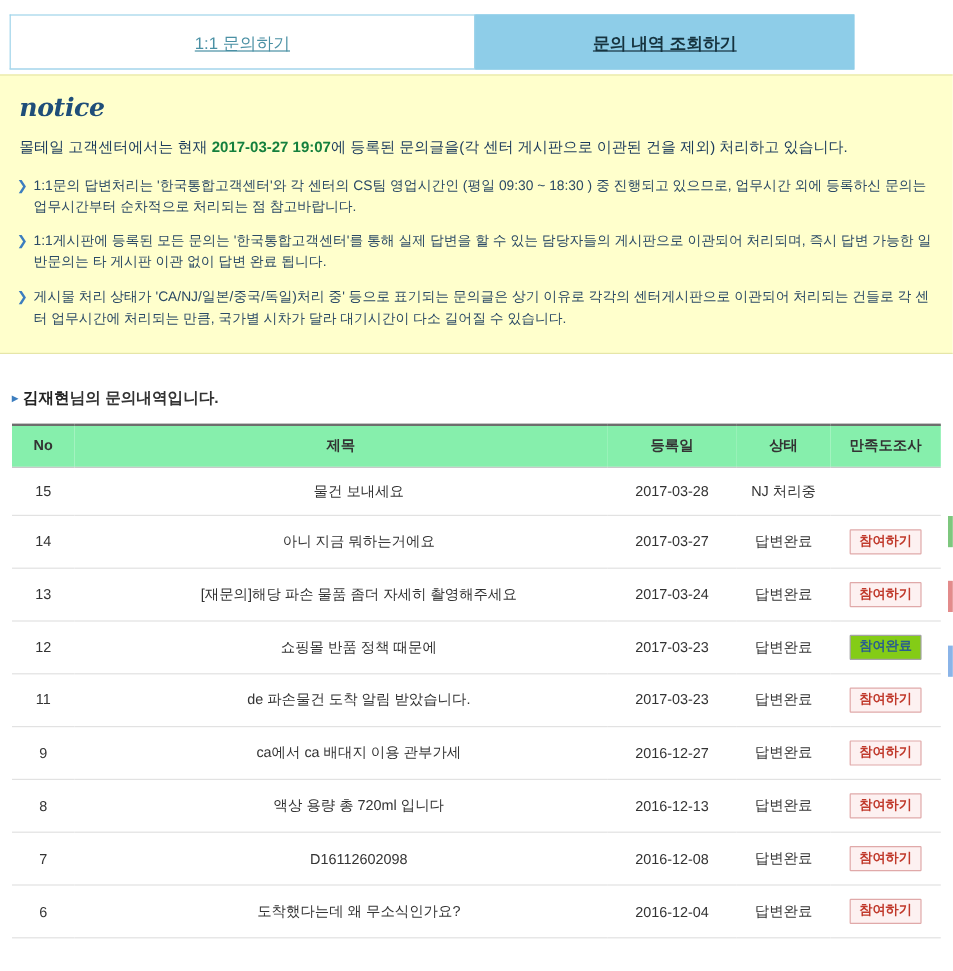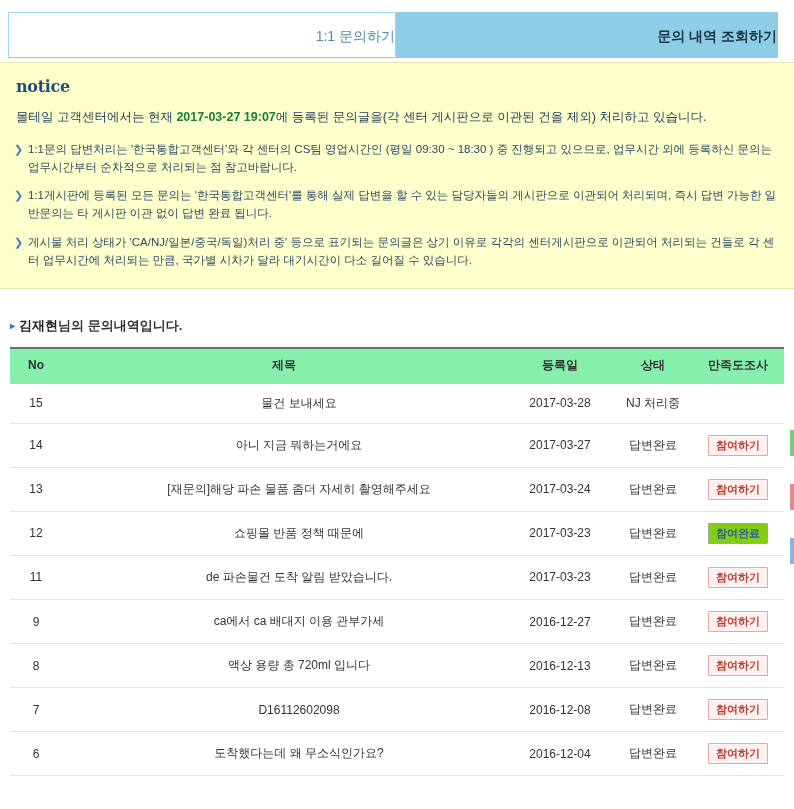--- a/index.html
+++ b/index.html
@@ -17,53 +17,55 @@
   .tabs {
     display: flex;
     padding: 12px 8px 0 8px;
     gap: 0;
     align-items: flex-end;
   }
   .tab {
     flex: 0 0 auto;
     height: 46px;
     line-height: 46px;
-    text-align: right;
+    text-align: center;
     font-size: 14px;
     font-weight: bold;
     cursor: pointer;
     border: 1px solid #9fd4ea;
     user-select: none;
+    text-decoration: underline;
   }
   .tab.inactive {
     width: 388px;
     background: #ffffff;
     color: #4a90a4;
     font-weight: normal;
     border-bottom: 1px solid #8ecbe6;
   }
   .tab.active {
-    width: 382px;
+    width: 316px;
     background: #8ecde8;
     color: #16333f;
     border: 1px solid #8ecde8;
   }
 
   
   .notice {
     margin: 4px 0 0 0;
     background: #ffffcc;
     border-top: 1px solid #e6e6a8;
     border-bottom: 1px solid #e6e6a8;
     padding: 14px 14px 18px 14px;
   }
   .notice-title {
     font-family: "DejaVu Serif", serif;
-    font-weight: bold;
-    font-size: 16px;
+    font-style: italic;
+    font-weight: bold;
+    font-size: 21px;
     color: #1f4e79;
     margin: 0 0 12px 2px;
     letter-spacing: -0.3px;
   }
   .notice-lead {
     font-size: 12.5px;
     color: #1a3a5c;
     margin: 0 0 14px 2px;
     line-height: 1.5;
   }

